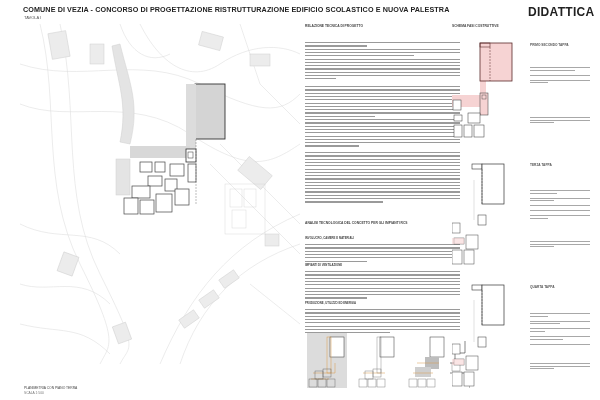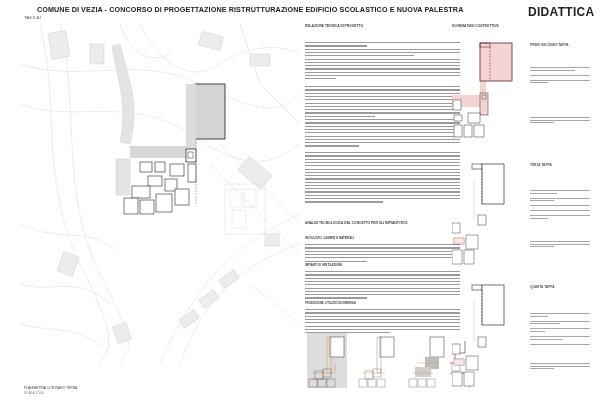--- a/index.html
+++ b/index.html
@@ -1,18 +1,18 @@
 <!DOCTYPE html>
 <html><head>
 <meta charset="utf-8">
 <style>
   html,body{margin:0;padding:0;background:#fff;}
   body{width:600px;height:400px;position:relative;overflow:hidden;font-family:"Liberation Sans",sans-serif;color:#222;}
   .abs{position:absolute;}
-  .title{left:37px;top:5px;font-size:7.2px;font-weight:bold;letter-spacing:0.1px;white-space:nowrap;}
+  .title{left:23px;top:5px;font-size:7.2px;font-weight:bold;letter-spacing:0.1px;white-space:nowrap;}
   .subtitle{left:24px;top:15px;font-size:4px;color:#555;}
   .brand{left:528px;top:5px;font-size:12px;font-weight:bold;letter-spacing:0.3px;}
   .sec-h{font-size:3.3px;font-weight:bold;color:#444;white-space:nowrap;}
   .para{font-size:2.6px;line-height:3.4px;color:#555;text-align:justify;}
   .para .ln{display:block;height:1.2px;background:#9a9a9a;margin:2.1px 0;}
   .note{font-size:2.6px;color:#666;line-height:3.4px;}
   .note .ln{display:block;height:1px;background:#a8a8a8;margin:1.8px 0;}
   .ph{font-size:3.2px;font-weight:bold;color:#555;}
   .caption{font-size:3.3px;color:#444;}
   svg{display:block;}

